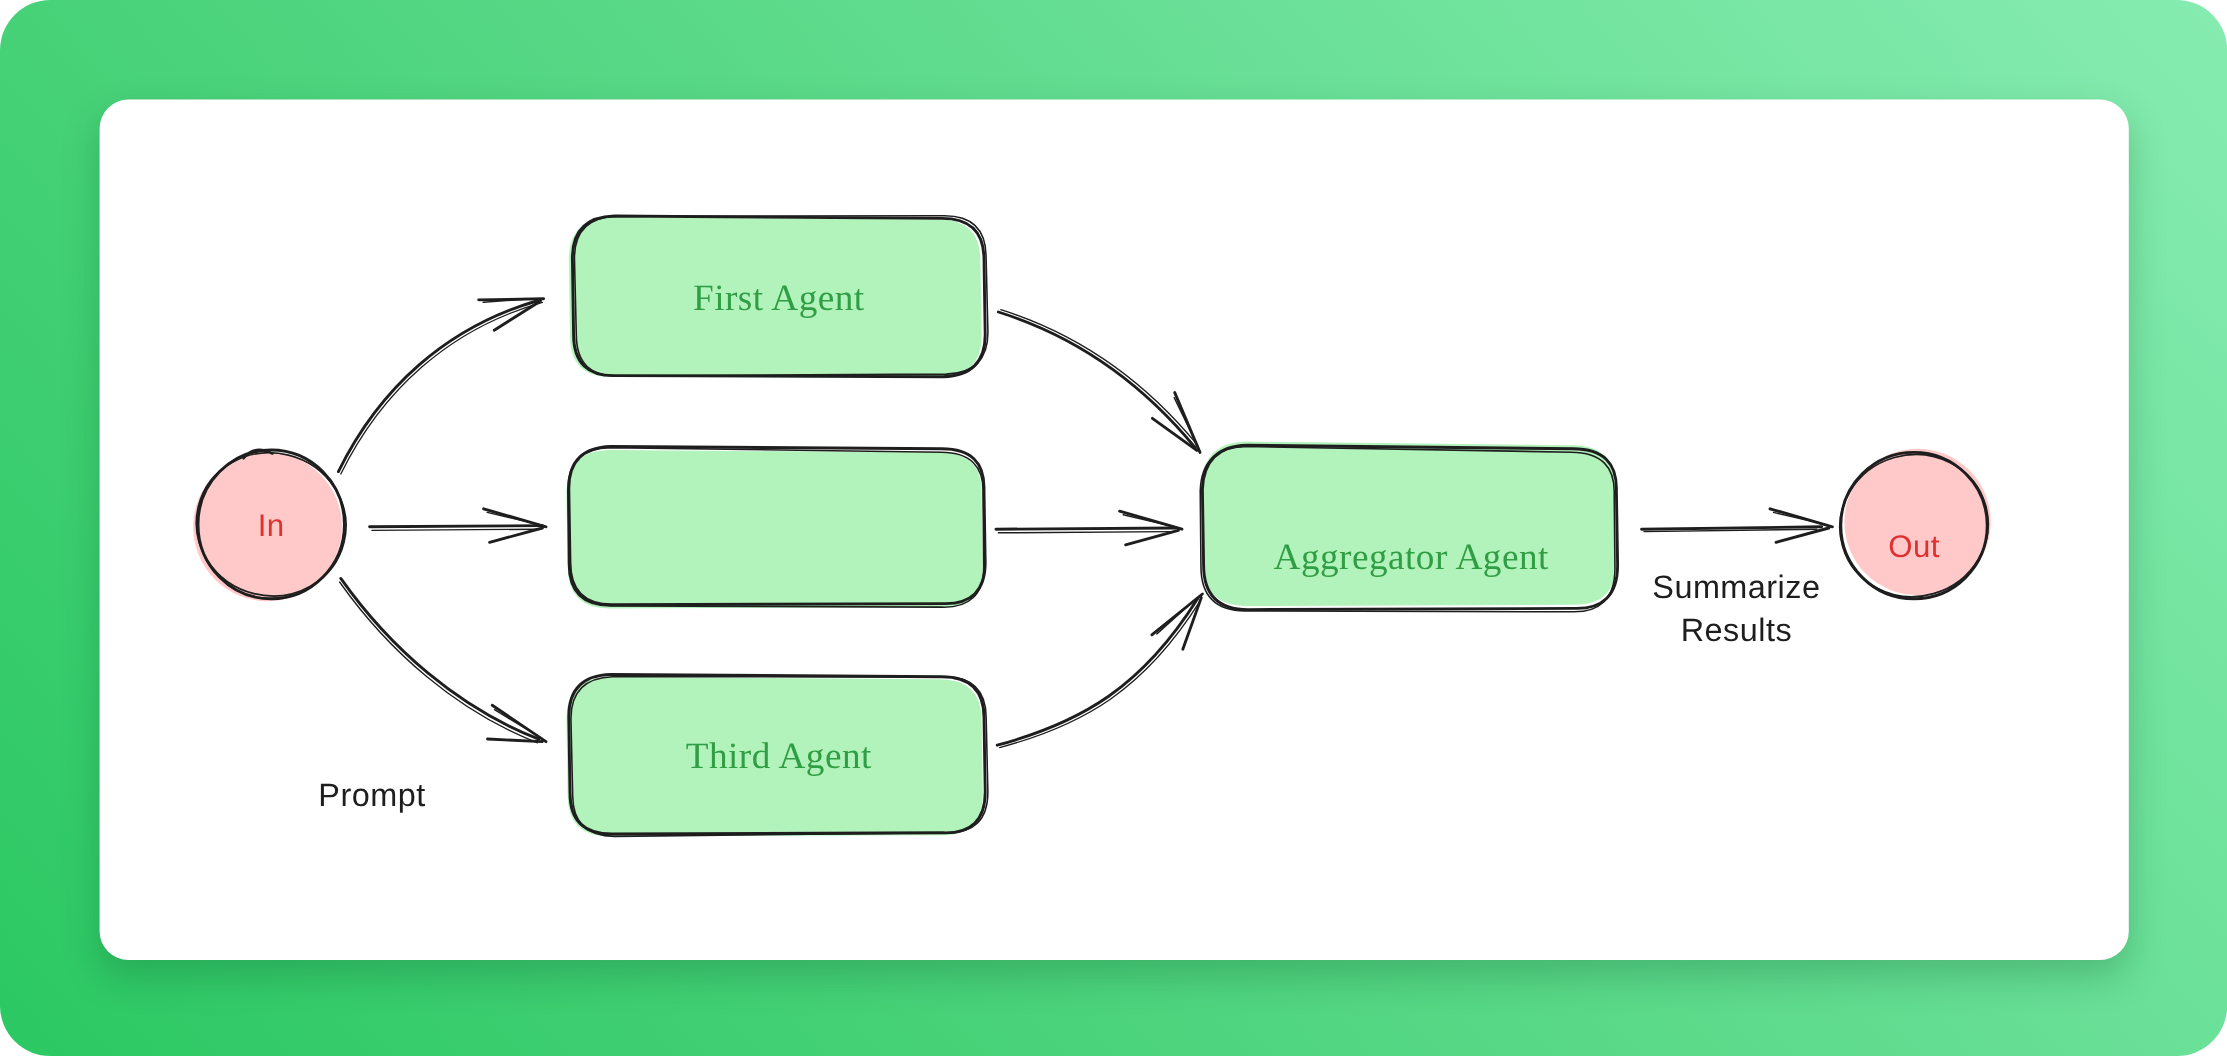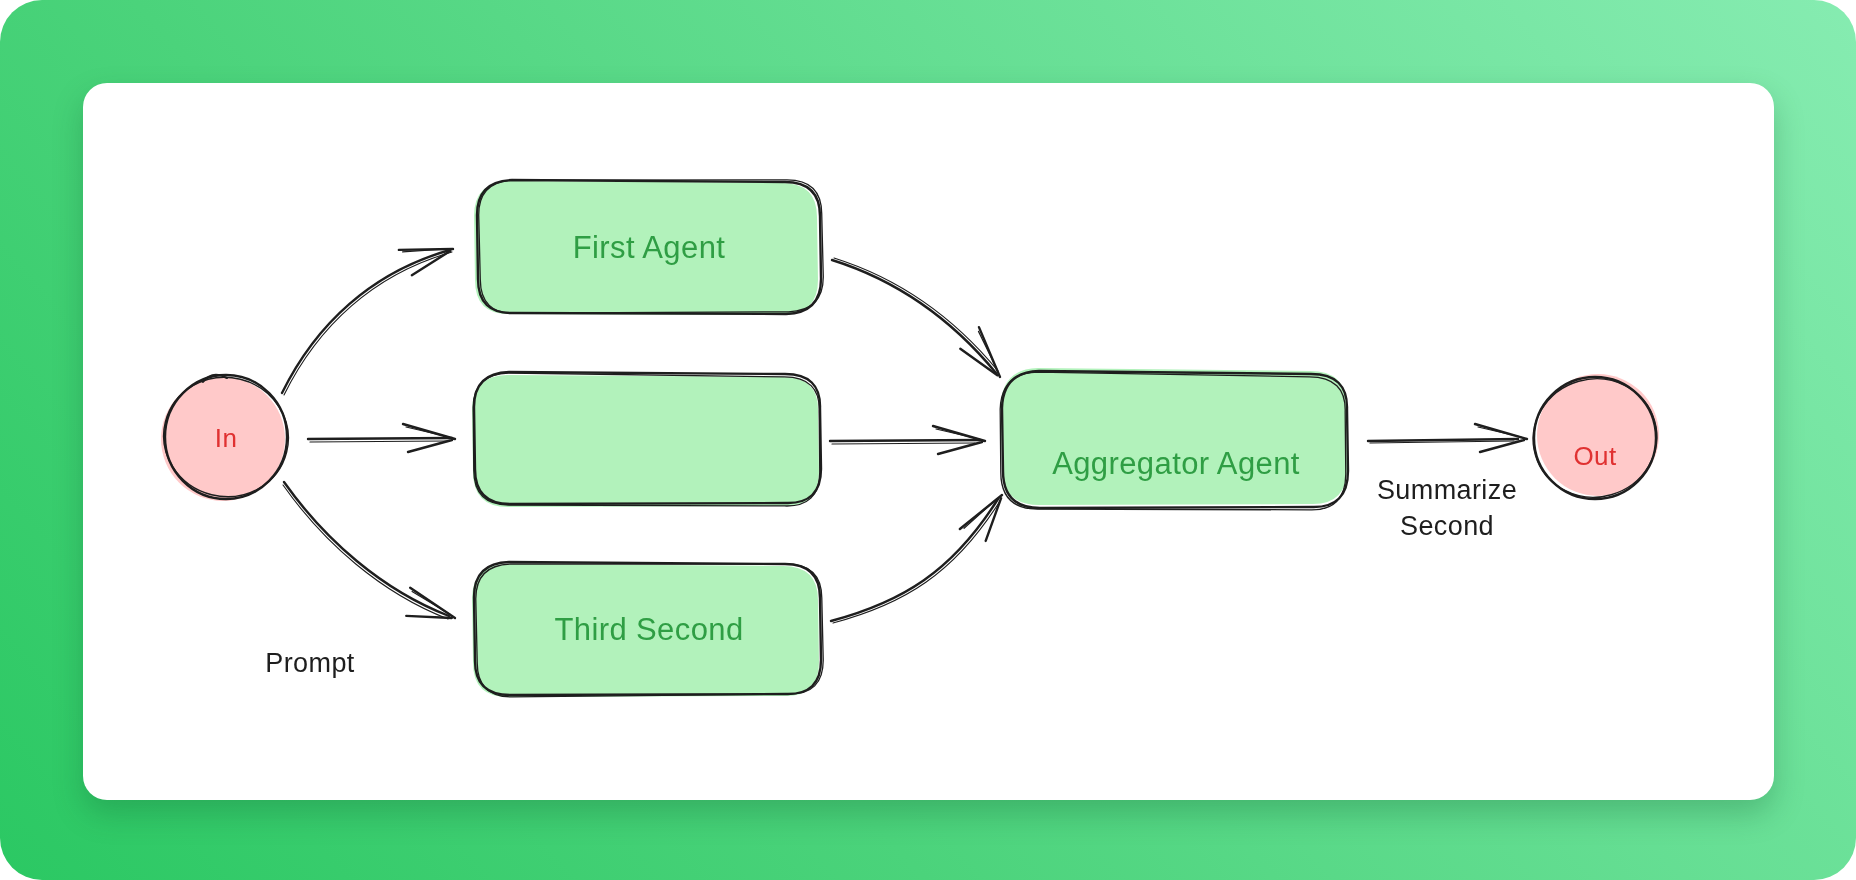--- a/index.html
+++ b/index.html
@@ -5,21 +5,21 @@
   html,body{margin:0;padding:0;background:#ffffff;}
   body{width:1856px;height:880px;font-family:"Liberation Sans","DejaVu Sans",sans-serif;}
   .stage{position:relative;width:1856px;height:880px;overflow:hidden;background:#ffffff;}
   .bg{position:absolute;inset:0;border-radius:42px;
       background:linear-gradient(48deg,#2bc863 0%,#4bd37b 35%,#86ecb1 100%);}
   .card{position:absolute;left:83px;top:83px;width:1691px;height:717px;background:#ffffff;
         border-radius:24px;box-shadow:0 14px 30px rgba(16,92,48,.28);}
   .diagram-svg{position:absolute;left:0;top:0;width:1856px;height:880px;}
   .label{position:absolute;transform:translate(-50%,-50%);white-space:nowrap;
          letter-spacing:.4px;user-select:none;}
-  .agent{color:#2f9e44;font-size:31px;font-weight:500;}
+  .agent{color:#2f9e44;font-size:31px;font-weight:500;font-family:Liberation Serif, serif;}
   .io{color:#e03131;font-size:26px;font-weight:500;}
   .note{color:#1e1e1e;font-size:27px;font-weight:500;}
   .note-wrap{white-space:normal;width:150px;text-align:center;line-height:1.35;}
 </style>
 </head>
 <body>
 
 <div class="stage">
   <div class="bg"></div>
   <div class="card"></div>
@@ -110,19 +110,19 @@
       <g>
         <path d="M1368,441 L1518,439"></path>
         <path d="M1370,443 L1514,441" stroke-width="1.2"></path>
         <use href="#head" transform="translate(1527,439)"></use>
       </g>
     </g>
   </svg>
 
   <div class="label io" style="left:226px;top:438px">In</div>
   <div class="label agent" style="left:649px;top:248px">First Agent</div>
-  <div class="label agent" style="left:649px;top:630px">Third Second</div>
+  <div class="label agent" style="left:649px;top:630px">Third Agent</div>
   <div class="label agent" style="left:1176px;top:464px">Aggregator Agent</div>
   <div class="label io" style="left:1595px;top:456px">Out</div>
 
   <div class="label note" style="left:310px;top:663px">Prompt</div>
-  <div class="label note note-wrap" style="left:1447px;top:508px">Summarize Second</div>
+  <div class="label note note-wrap" style="left:1447px;top:508px">Summarize Results</div>
 </div>
 
 </body></html>

